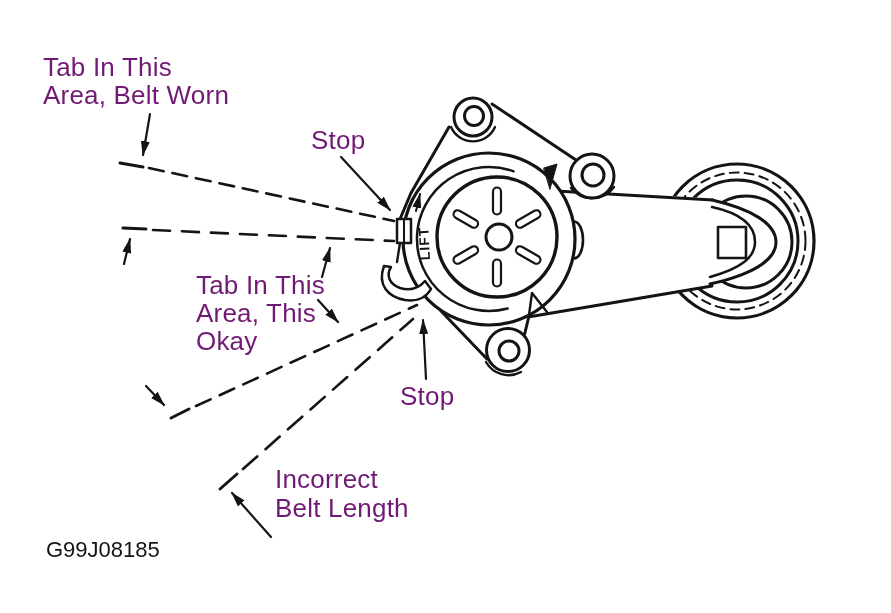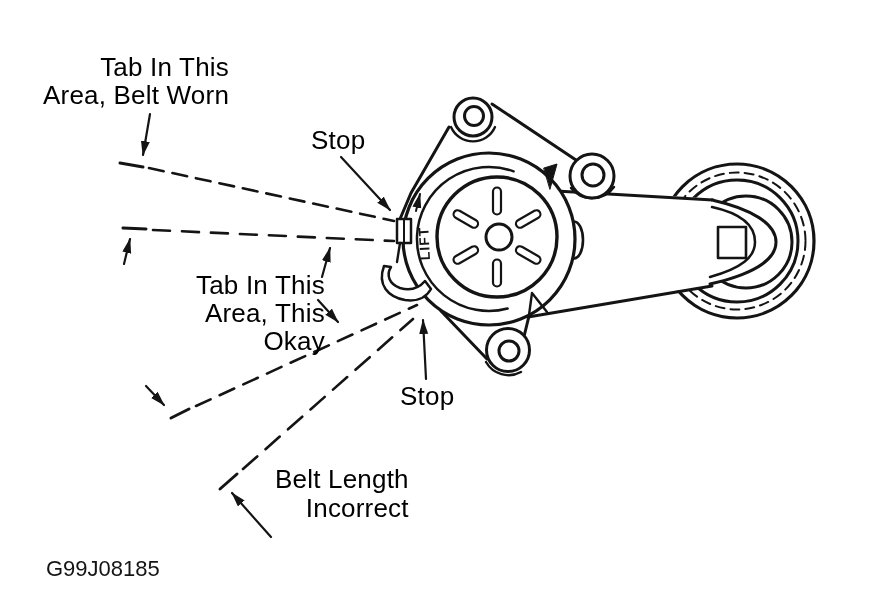--- a/index.html
+++ b/index.html
@@ -1,20 +1,20 @@
 <!DOCTYPE html>
 <html><head>
 <meta charset="utf-8">
 <style>
   html,body{margin:0;padding:0;background:#ffffff;}
   #page{position:relative;width:891px;height:613px;background:#ffffff;overflow:hidden;
         font-family:"Liberation Sans", sans-serif;color:#141414;}
   #diagram-svg{position:absolute;left:0;top:0;}
   .callout{position:absolute;font-size:26px;line-height:28px;letter-spacing:0.2px;
-           color:#000000;white-space:nowrap;text-align:right;}
+           color:#701a75;white-space:nowrap;}
   .callout div{white-space:nowrap;}
   .fig-id{position:absolute;font-size:22px;color:#141414;}
   svg *{vector-effect:none;}
 </style>
 </head>
 <body>
 
 <div id="page">
 
   <svg id="diagram-svg" width="891" height="613" viewBox="0 0 891 613">
@@ -149,19 +149,19 @@
     <div>Tab In This</div>
     <div>Area, This</div>
     <div>Okay</div>
   </div>
 
   <div class="callout" style="left:400px;top:382px;">
     <div>Stop</div>
   </div>
 
   <div class="callout" style="left:275px;top:465px;line-height:29px;">
+    <div>Incorrect</div>
     <div>Belt Length</div>
-    <div>Incorrect</div>
   </div>
 
-  <div class="fig-id" style="left:46px;top:556px;">G99J08185</div>
+  <div class="fig-id" style="left:46px;top:537px;">G99J08185</div>
 
 </div>
 
 </body></html>

